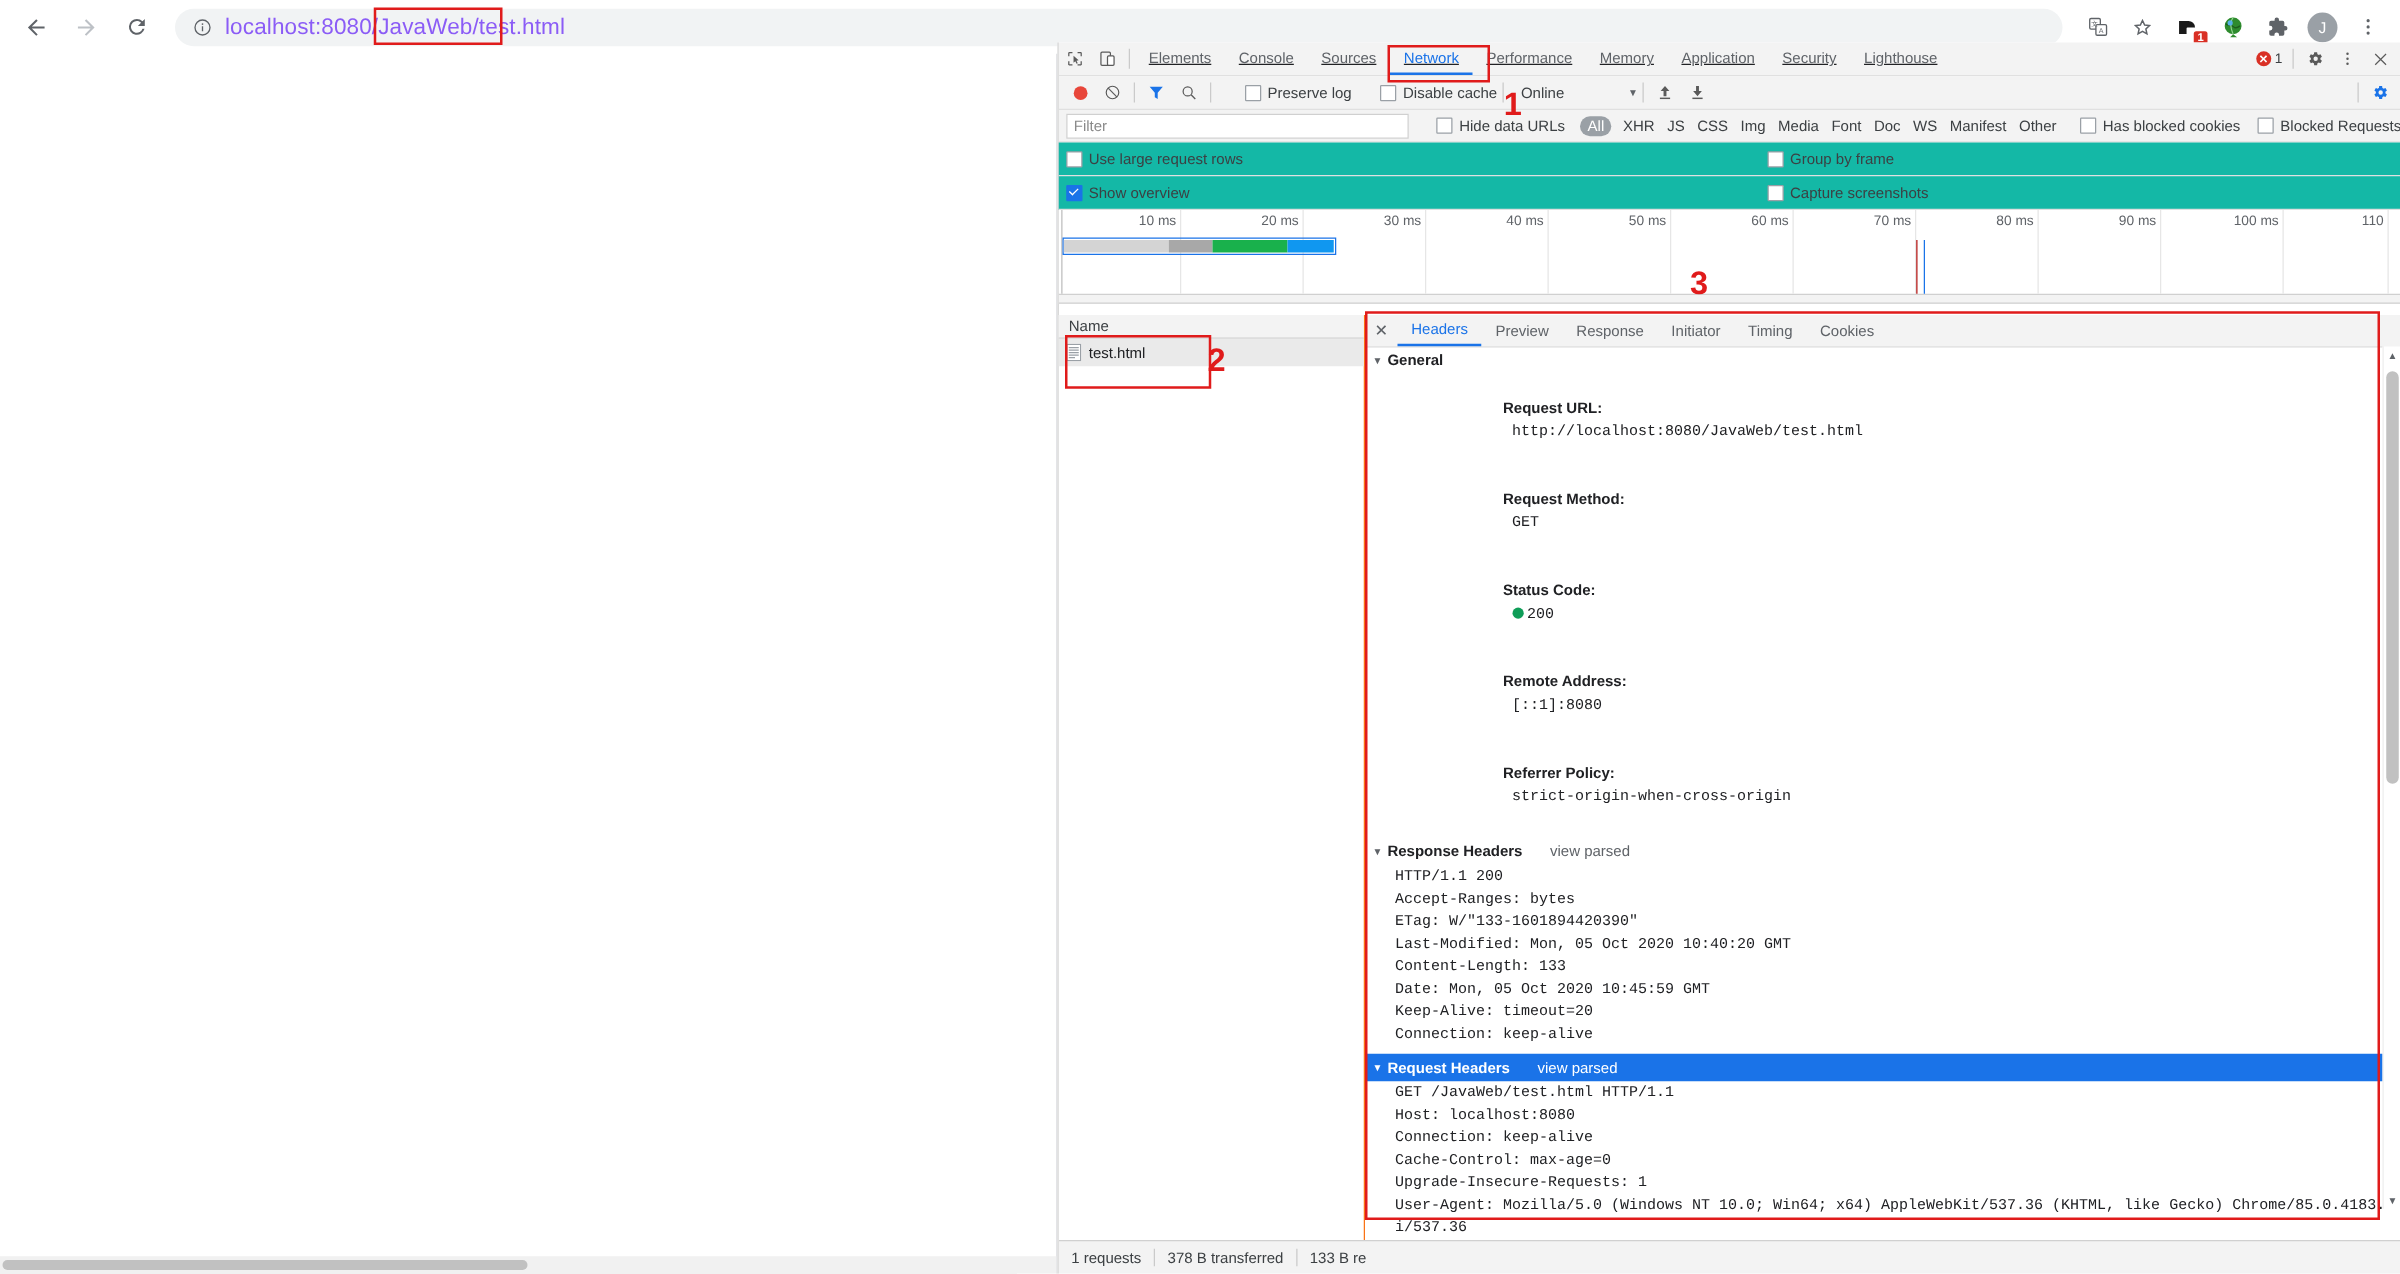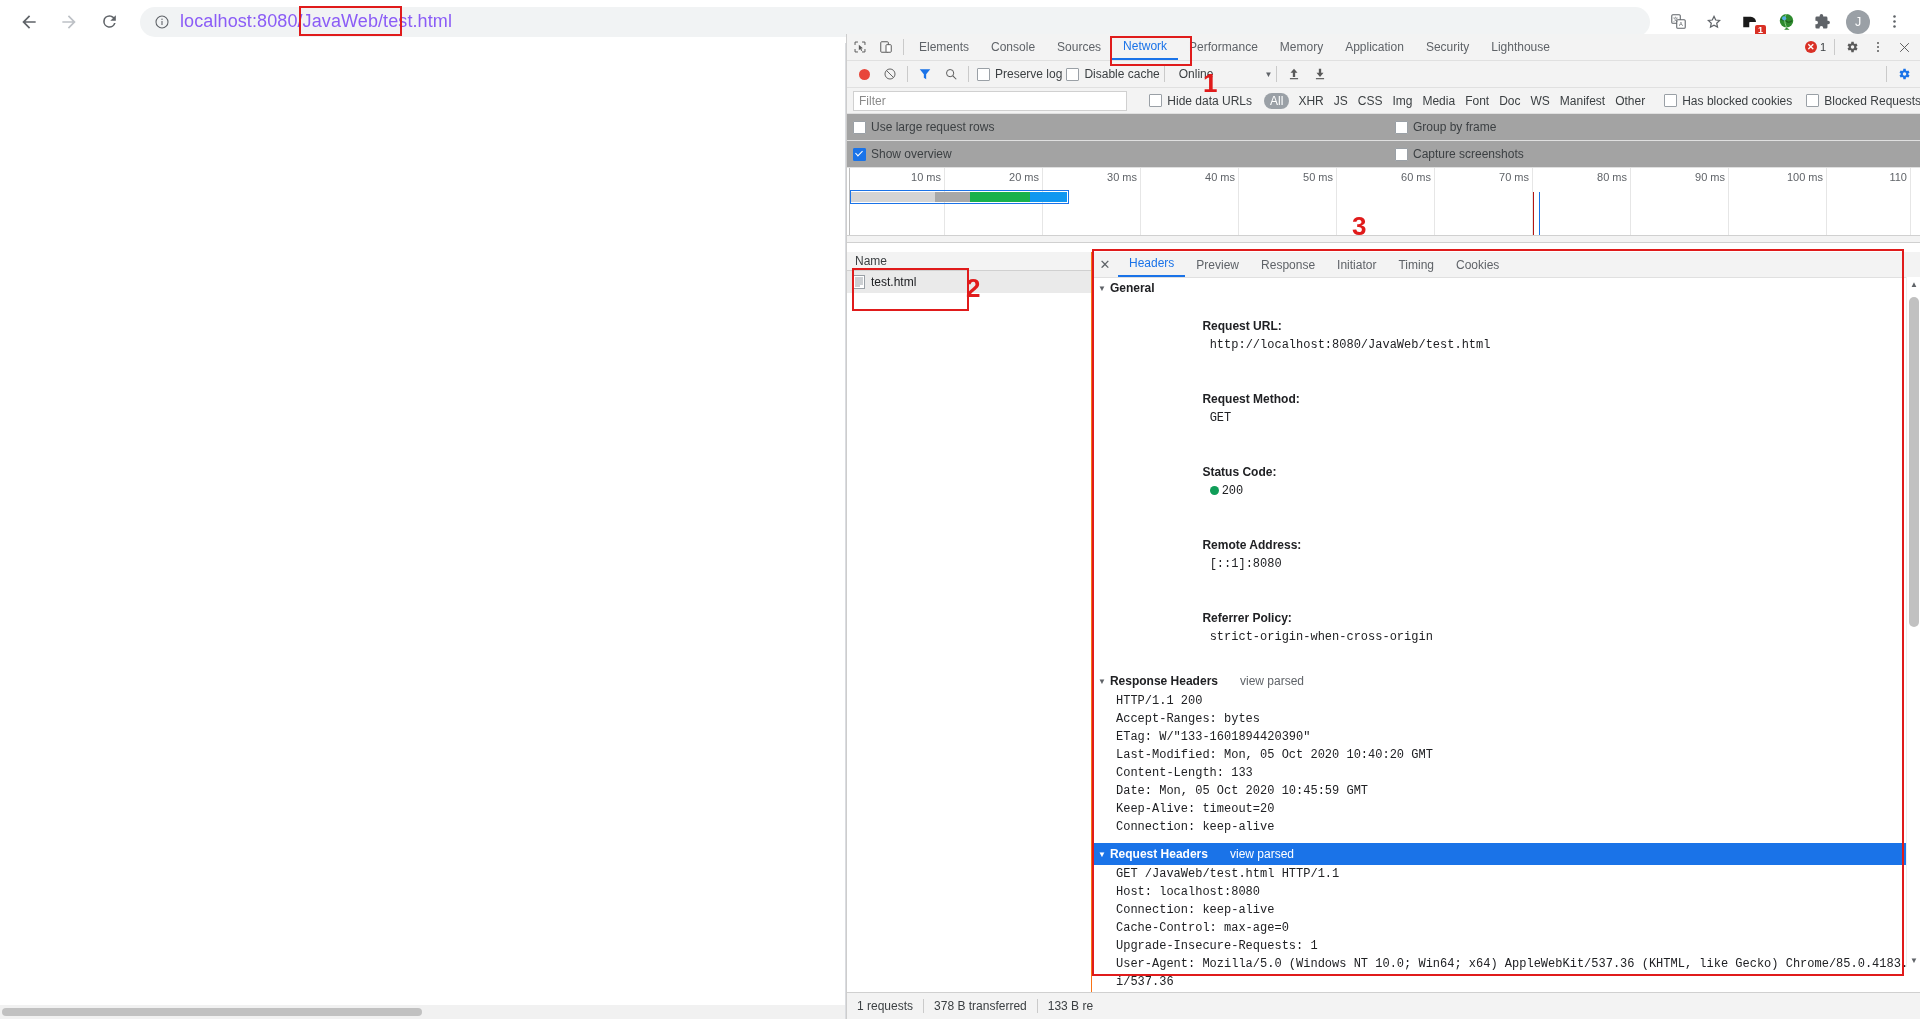--- a/index.html
+++ b/index.html
@@ -31,47 +31,47 @@
 
   
   .viewport{position:absolute;left:0;top:43px;width:845px;height:976px;background:#fff;border-right:1px solid #dadce0;}
 
   
   .devtools{position:absolute;left:846px;top:34px;width:1074px;height:985px;background:#fff;
     font-family:"Liberation Sans",sans-serif;border-left:1px solid #cdcdcd;}
   .dt-top{height:26px;display:flex;align-items:center;border-bottom:1px solid #e0e0e0;background:#f3f3f3;position:relative;}
   .dt-icon{width:26px;height:24px;display:flex;align-items:center;justify-content:center;color:#5a5a5a;}
   .vsep{width:1px;height:16px;background:#cacaca;margin:0 4px;}
-  .dt-tabs{display:flex;align-items:flex-end;height:26px;}
+  .dt-tabs{display:flex;height:26px;text-decoration:underline;}
   .dt-tab{padding:0 11px;height:25px;line-height:25px;font-size:12px;color:#5f6368;white-space:nowrap;}
   .dt-tab.active{color:#1a73e8;border-bottom:2px solid #1a73e8;height:24px;line-height:24px;}
   .dt-right{position:absolute;right:4px;top:0;height:26px;display:flex;align-items:center;}
   .err-chip{display:flex;align-items:center;font-size:11px;color:#3c4043;margin-right:4px;}
   .err-dot{width:12px;height:12px;border-radius:50%;background:#d93025;color:#fff;font-size:9px;
     display:flex;align-items:center;justify-content:center;margin-right:3px;font-weight:bold;}
 
   .dt-toolbar{height:26px;display:flex;align-items:center;border-bottom:1px solid #e0e0e0;background:#f3f3f3;
     position:relative;padding-left:4px;}
   .rec-dot{width:11px;height:11px;border-radius:50%;background:#e8463a;}
-  .cb{display:inline-flex;align-items:center;font-size:12px;color:#3c4043;margin-left:4px;white-space:nowrap;}
+  .cb{display:inline-flex;align-items:center;font-size:12px;color:#3c4043;margin-left:23px;white-space:nowrap;}
   .cb .box{width:11px;height:11px;border:1px solid #9aa0a6;background:#fff;margin-right:5px;border-radius:1px;display:inline-block;}
   .cb .box.checked{background:#1a73e8;border-color:#1a73e8;position:relative;}
   .cb .box.checked:after{content:"";position:absolute;left:3px;top:0px;width:3px;height:6px;border:solid #fff;
     border-width:0 1.6px 1.6px 0;transform:rotate(45deg);}
   .online-sel{display:flex;align-items:center;font-size:12px;color:#3c4043;margin-left:10px;gap:37px;}
   .caret{margin-left:14px;font-size:8px;color:#5f6368;}
 
   .dt-filterbar{height:25px;display:flex;align-items:center;border-bottom:1px solid #e0e0e0;background:#f3f3f3;padding-left:6px;position:relative;}
   .filter-input{width:272px;height:16px;background:#fff;border:1px solid #d0d0d0;font-size:12px;color:#8a8a8a;
     padding:1px 5px;line-height:16px;}
   .ftypes{display:flex;align-items:center;margin-left:8px;}
   .ftype{font-size:12px;color:#3c4043;margin:0 5px;white-space:nowrap;}
   .ftype.all{background:#9aa0a6;color:#fff;border-radius:8px;padding:1px 6px;margin:0 4px;}
 
-  .dt-optrow{height:26px;display:flex;align-items:center;border-bottom:1px solid #e0e0e0;background:#a3a3a3;padding-left:6px;position:relative;}
+  .dt-optrow{height:26px;display:flex;align-items:center;border-bottom:1px solid #e0e0e0;background:#14b8a6;padding-left:6px;position:relative;}
   .right-opt{position:absolute;left:544px;}
 
   .overview{position:relative;height:67px;border-bottom:1px solid #d0d0d0;background:#fff;}
   .ov-tick{position:absolute;top:0;height:67px;border-left:1px solid #e6e6e6;}
   .ov-tick span{position:absolute;right:4px;top:3px;font-size:11px;color:#5f6368;white-space:nowrap;}
   .ov-left-edge{position:absolute;left:2px;top:0;height:67px;border-left:1px solid #bdbdbd;}
   .bar-wrap{position:absolute;left:3px;top:24px;height:10px;}
   .bar-blueline{position:absolute;left:3px;top:22px;height:14px;border:1px solid #1a73e8;box-sizing:border-box;}
   .seg{position:absolute;top:0;height:10px;}
   .mark{position:absolute;top:24px;width:1px;height:43px;}

